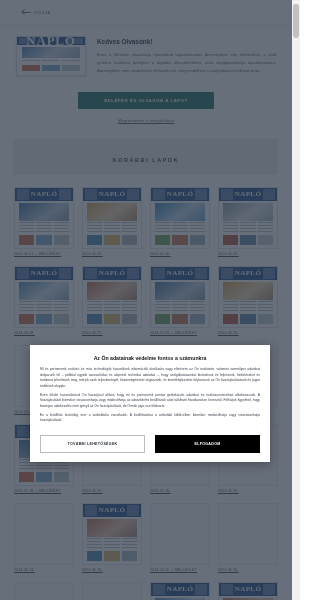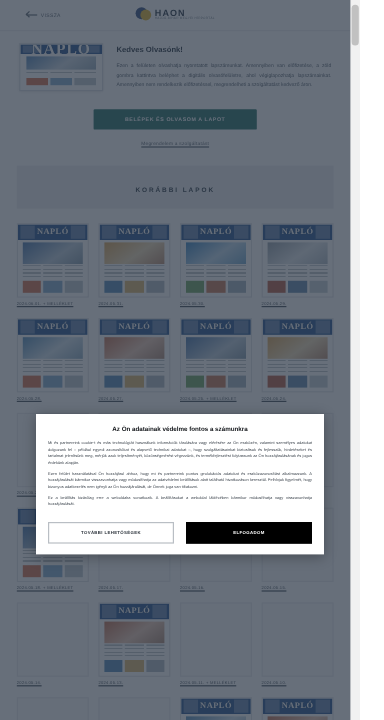--- a/index.html
+++ b/index.html
@@ -319,30 +319,20 @@
 </head>
 <body>
 
 <div id="page">
 
   <div class="topbar">
     <a class="back-link" href="#">
       <span class="back-arrow"></span>
       <span>VISSZA</span>
     </a>
-    <div class="brand">
-      <span class="brand-mark">
-        <span class="c1"></span>
-          <span class="c2"></span>
-      </span>
-      <span class="brand-text">
-        <span class="brand-name" style="display:block">HAON</span>
-        <span class="brand-sub" style="display:block">HAJDÚ-BIHAR MEGYEI HÍRPORTÁL</span>
-      </span>
-    </div>
   </div>
 
   <div class="hero">
     <div class="hero-cover">
       <div class="np">
         <div class="np-mast">
             <span class="np-logo">NAPLÓ</span>
           </div>
         <div class="np-photo" style="background:linear-gradient(145deg,#4a7fb5,#c9d6e2 55%,#8fa6b8);"></div>
         <div class="np-body">

